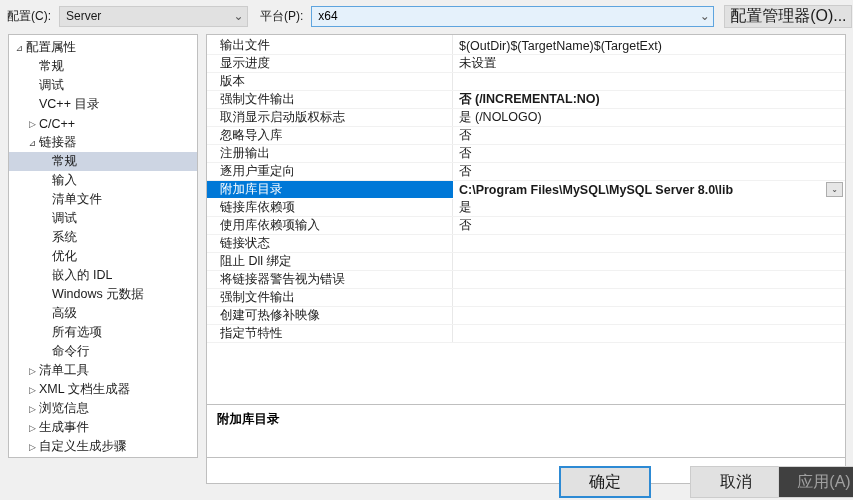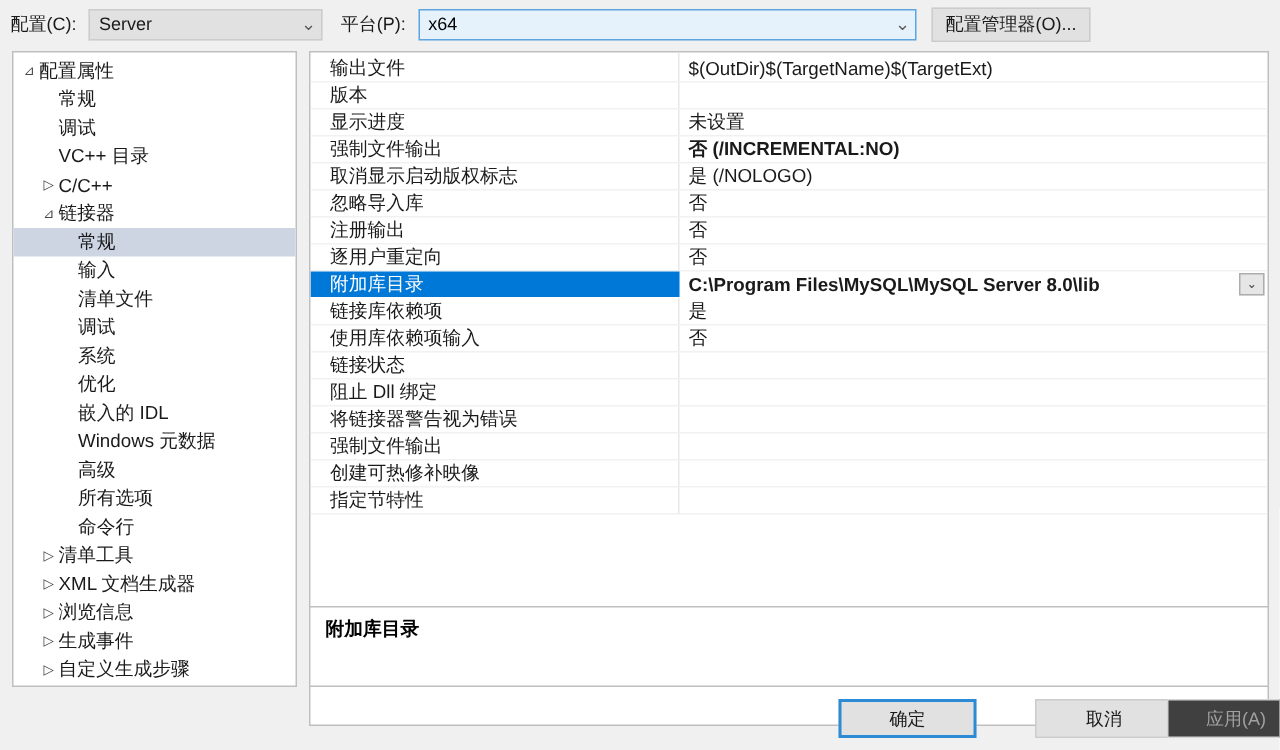--- a/index.html
+++ b/index.html
@@ -16,21 +16,21 @@
     color: #1a1a1a;
     overflow: hidden;
     position: relative;
     -webkit-font-smoothing: antialiased;
   }
 
   
   .topbar {
     position: absolute;
     left: 0; top: 0;
-    width: 727px; height: 32px;
+    width: 853px; height: 32px;
     display: flex;
     align-items: center;
   }
   .tb-label {
     font-size: 12px;
     color: #1a1a1a;
     white-space: nowrap;
   }
   #cfg-label { margin-left: 7px; }
   #plat-label { margin-left: 12px; }
@@ -67,21 +67,21 @@
     background: #e5f1fb;
     border: 1px solid #5ea4de;
   }
   .combo.platform .combo-text { color: #000; }
 
   .btn {
     box-sizing: border-box;
     border: 1px solid #cccccc;
     background: #e1e1e1;
     color: #1a1a1a;
-    font-size: 12px;
+    font-size: 16px;
     font-family: inherit;
     display: flex;
     align-items: center;
     justify-content: center;
     cursor: default;
     white-space: nowrap;
   }
   #config-manager-button {
     height: 23px;
     width: 128px;
@@ -217,21 +217,21 @@
 
   
   .footer {
     position: absolute;
     left: 0; top: 466px;
     width: 853px; height: 34px;
   }
   .footer .btn {
     position: absolute;
     top: 0;
-    height: 26px;
+    height: 32px;
     width: 92px;
   }
   #ok-button {
     left: 559px;
     border: 2px solid #2d8ad4;
     background: #e1e1e1;
   }
   #cancel-button { left: 690px; }
   #apply-button {
     left: 778px;
@@ -356,29 +356,29 @@
 <div class="grid-panel">
   <div class="grid-inner" id="grid-inner">
     <div class="grid-divider"></div>
   <div class="prop-row">
         <div class="prop-name">输出文件</div>
         <div class="prop-value">
           <span>$(OutDir)$(TargetName)$(TargetExt)</span>
         </div>
       </div>
       <div class="prop-row">
+        <div class="prop-name">显示进度</div>
+        <div class="prop-value">
+          <span>未设置</span>
+        </div>
+      </div>
+      <div class="prop-row">
         <div class="prop-name">版本</div>
         <div class="prop-value">
           <span></span>
-        </div>
-      </div>
-      <div class="prop-row">
-        <div class="prop-name">显示进度</div>
-        <div class="prop-value">
-          <span>未设置</span>
         </div>
       </div>
       <div class="prop-row">
         <div class="prop-name">强制文件输出</div>
         <div class="prop-value modified">
           <span>否 (/INCREMENTAL:NO)</span>
         </div>
       </div>
       <div class="prop-row">
         <div class="prop-name">取消显示启动版权标志</div>

